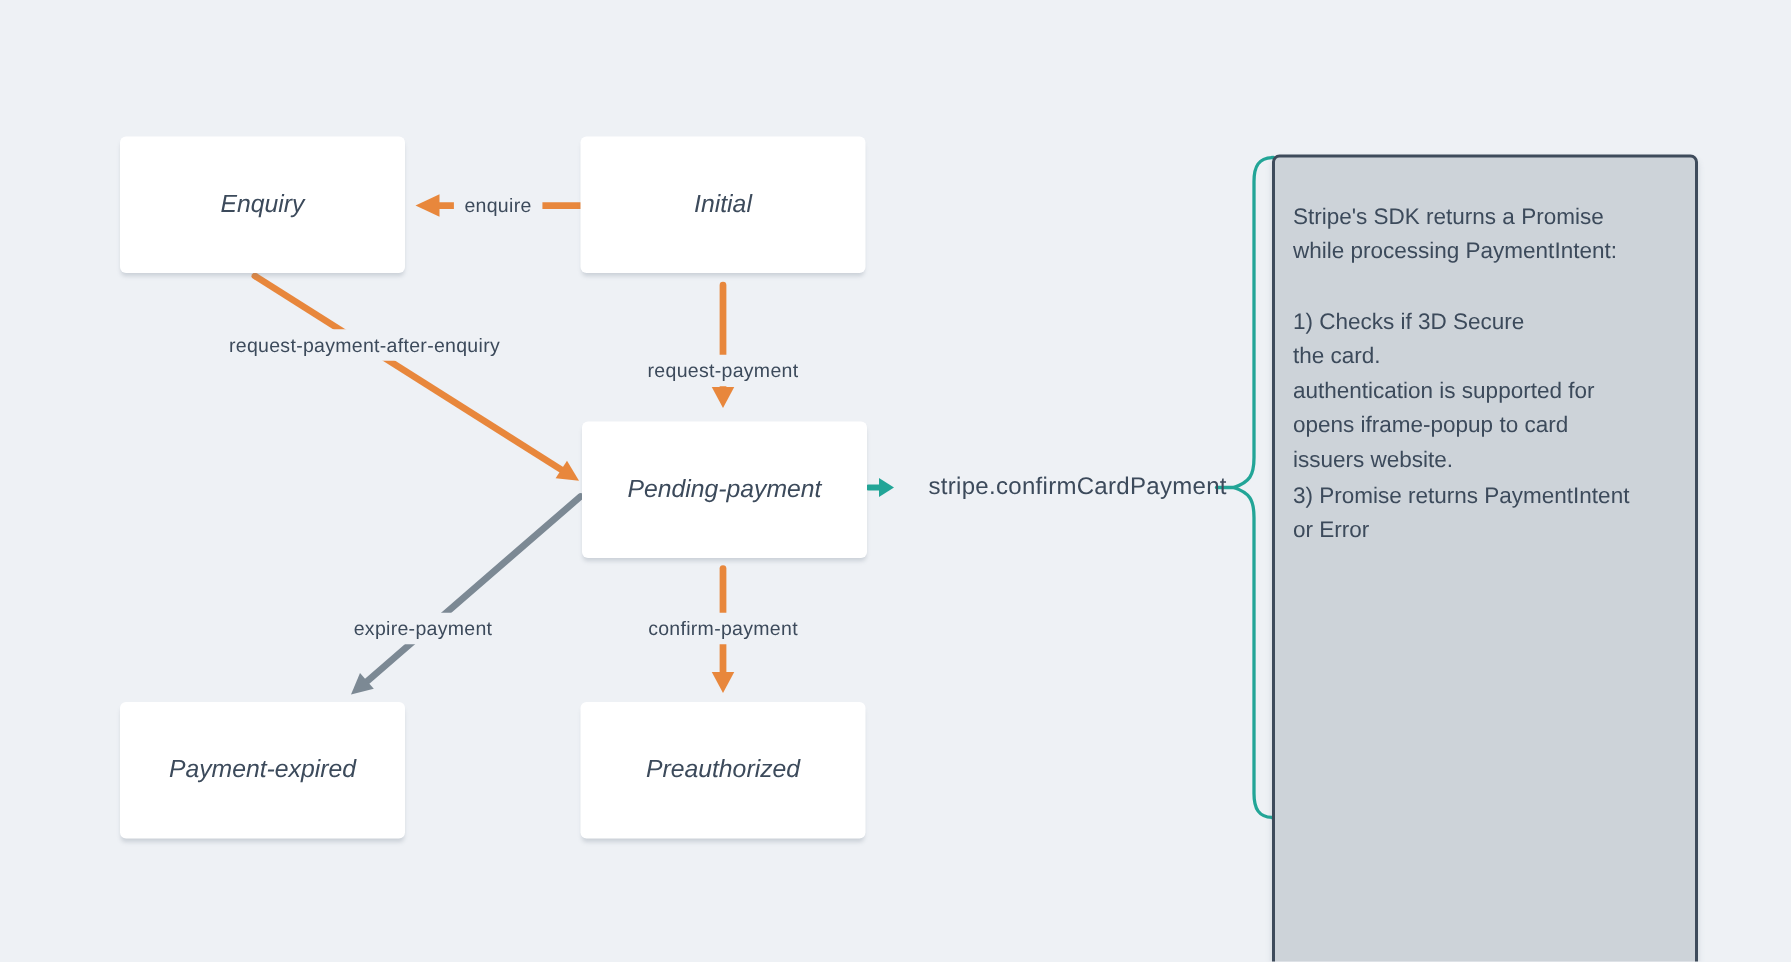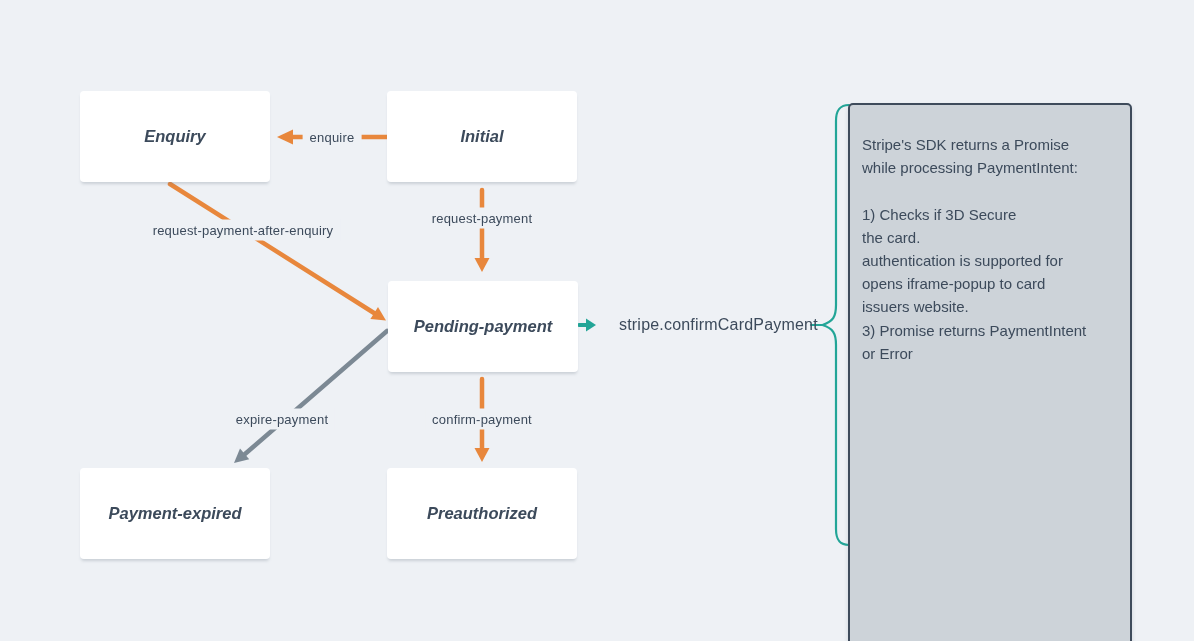--- a/index.html
+++ b/index.html
@@ -35,42 +35,41 @@
     background: var(--node_bg, #FFFFFF);
     border-radius: 4px;
     display: flex;
     align-items: center;
     justify-content: center;
     font-style: italic;
     font-size: 16.5px;
     color: var(--slate, #3C4A5B);
     z-index: 2;
     box-shadow: 0 3px 3px -1px rgba(110,125,140,0.28);
-    font-weight: bold;
   }
   .node-enquiry        { left: 80px;  top: 91px; }
   .node-initial        { left: 387px; top: 91px; }
   .node-pending        { left: 388px; top: 281px; }
   .node-expired        { left: 80px;  top: 468px; }
   .node-preauthorized  { left: 387px; top: 468px; }
 
   .edge-label {
     position: absolute;
     transform: translate(-50%, -50%);
     background: var(--page_bg, #EEF1F5);
     color: var(--slate, #3C4A5B);
     font-size: 13px;
     padding: 3px 7px;
     white-space: nowrap;
     z-index: 2;
     letter-spacing: 0.2px;
   }
   .lbl-enquire          { left: 332px; top: 137px; }
   .lbl-rp-after-enquiry { left: 243px; top: 230px; }
-  .lbl-request-payment  { left: 482px; top: 218px; }
+  .lbl-request-payment  { left: 482px; top: 247px; }
   .lbl-expire-payment   { left: 282px; top: 419px; }
   .lbl-confirm-payment  { left: 482px; top: 419px; }
 
   .callout-label {
     position: absolute;
     left: 619px;
     top: 325px;
     transform: translateY(-50%);
     font-size: 16px;
     color: var(--slate, #3C4A5B);

